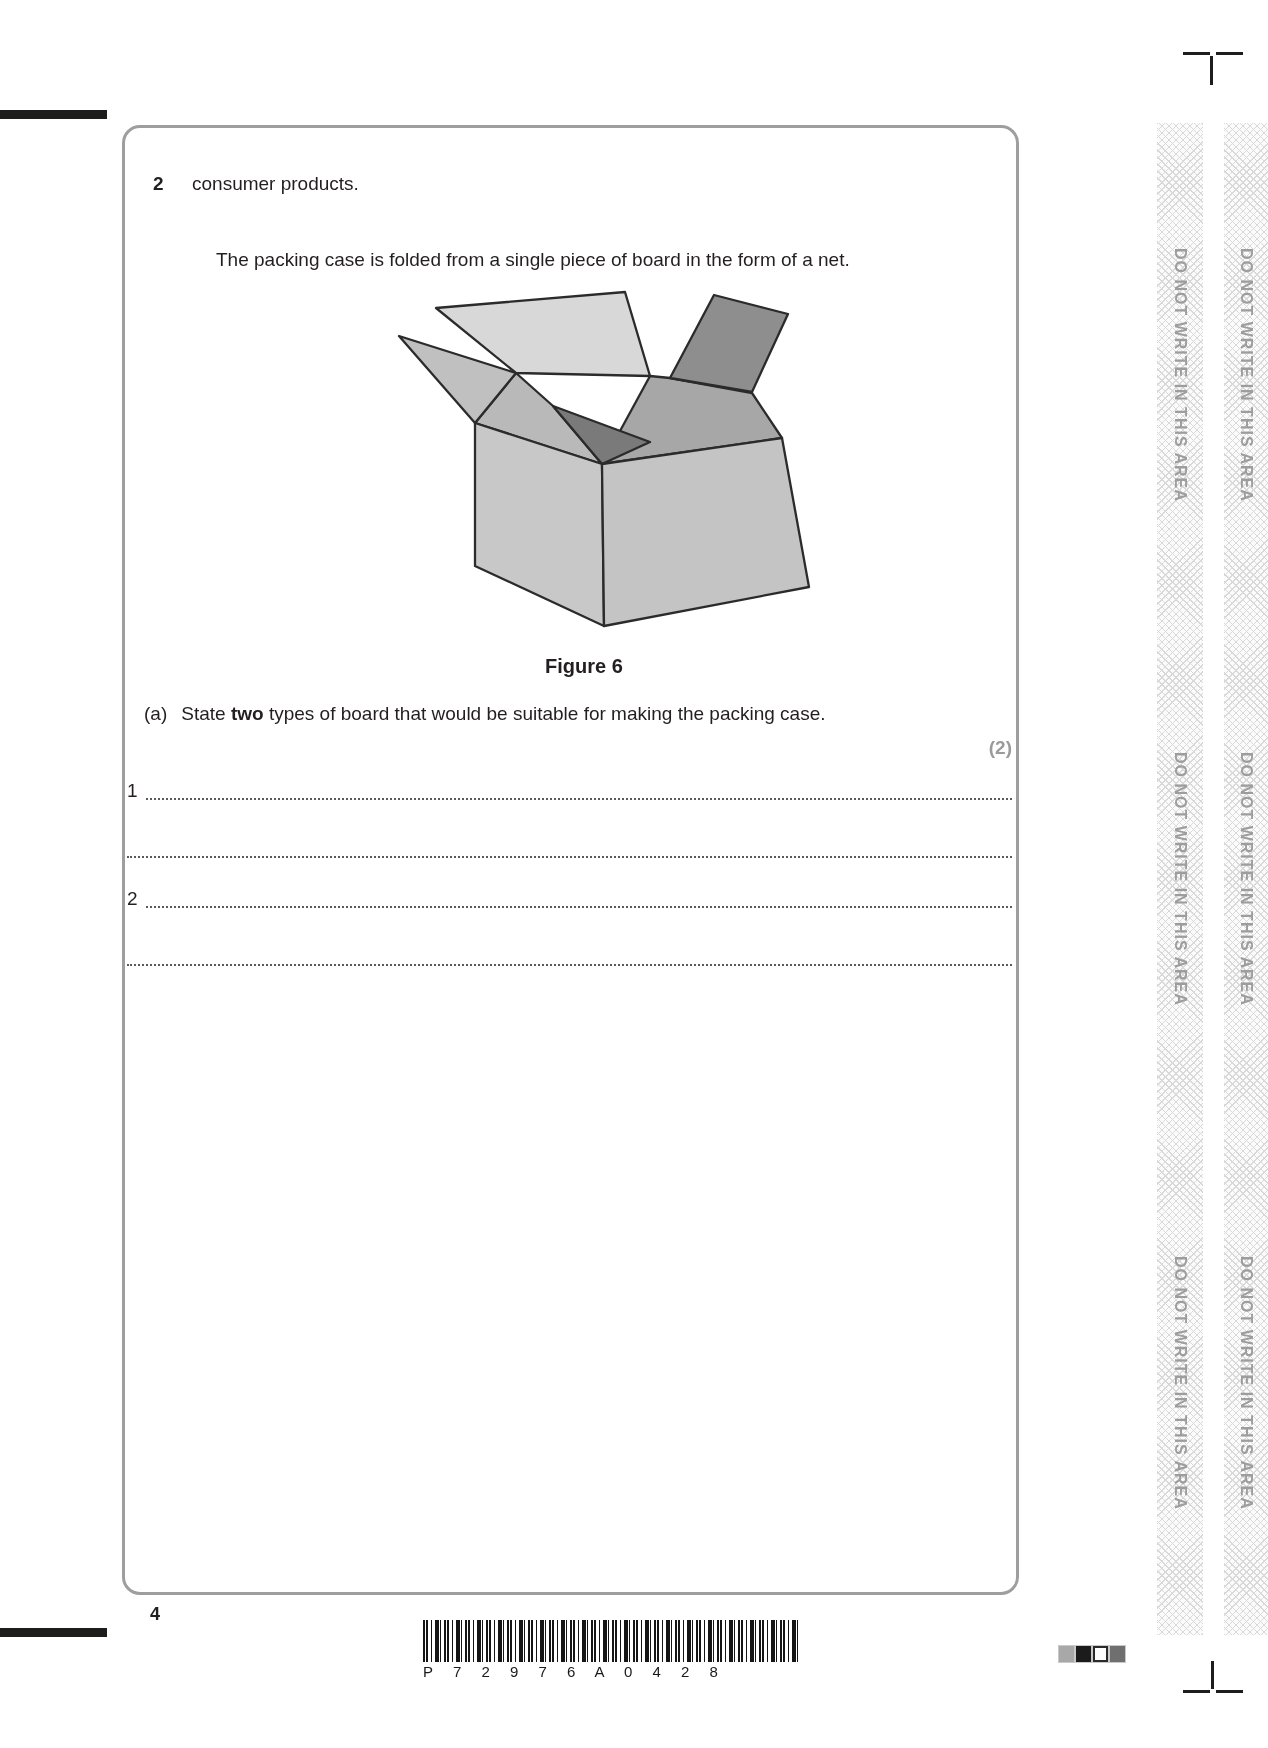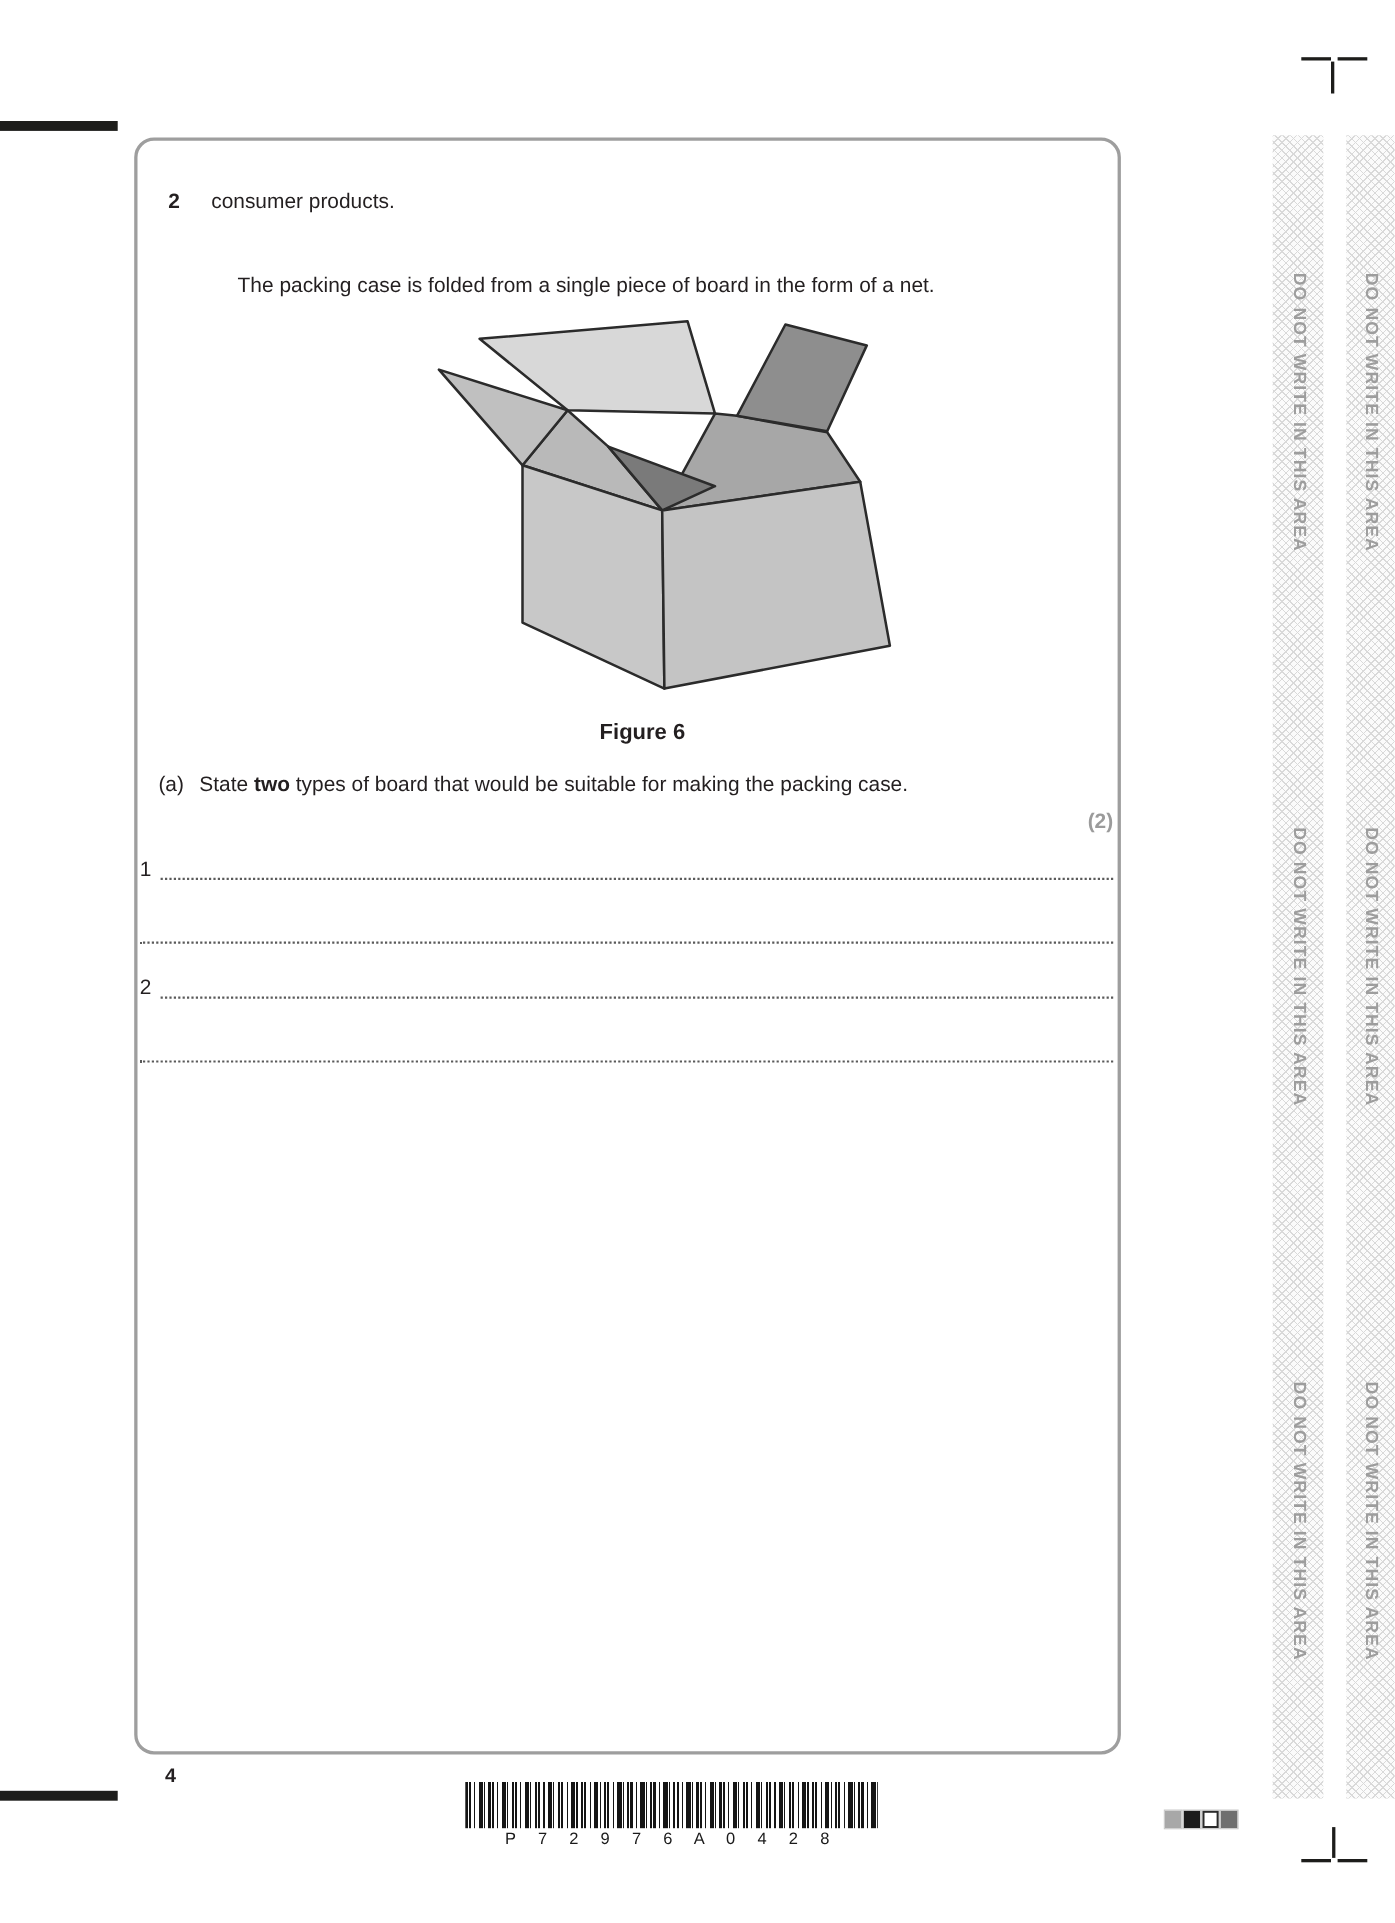--- a/index.html
+++ b/index.html
@@ -33,21 +33,21 @@
   .contline{position:absolute;left:127px;width:885px;height:18px;border-bottom:2px dotted #5a5a5a;}
   
   .pagenum{position:absolute;left:150px;top:1604px;font-size:18px;font-weight:bold;}
   .barcode{
     position:absolute;left:423px;top:1620px;width:375px;height:42px;
     background:repeating-linear-gradient(90deg,
       #151515 0 2px,#ffffff 2px 3px,#151515 3px 5px,#ffffff 5px 8px,
       #151515 8px 9px,#ffffff 9px 12px,#151515 12px 16px,#ffffff 16px 17px,
       #151515 17px 18px,#ffffff 18px 21px);
   }
-  .barcode-text{position:absolute;left:423px;top:1663px;width:375px;text-align:center;
+  .barcode-text{position:absolute;left:423px;top:1663px;width:375px;text-align:left;
     font-size:15px;letter-spacing:8px;color:#1a1a1a;white-space:nowrap;}
   
   .calib{position:absolute;left:1059px;top:1646px;display:flex;gap:2px;}
   .calib span{display:block;width:15px;height:16px;outline:1px solid #c9c9c9;}
   .sq-light{background:#a8a8a8;}
   .sq-black{background:#1b1b1b;}
   .sq-white{background:#ffffff;border:2px solid #2a2a2a;box-sizing:border-box;}
   .sq-dark{background:#6f6f6f;}
   
   .regseg{position:absolute;background:#1d1d1b;}

